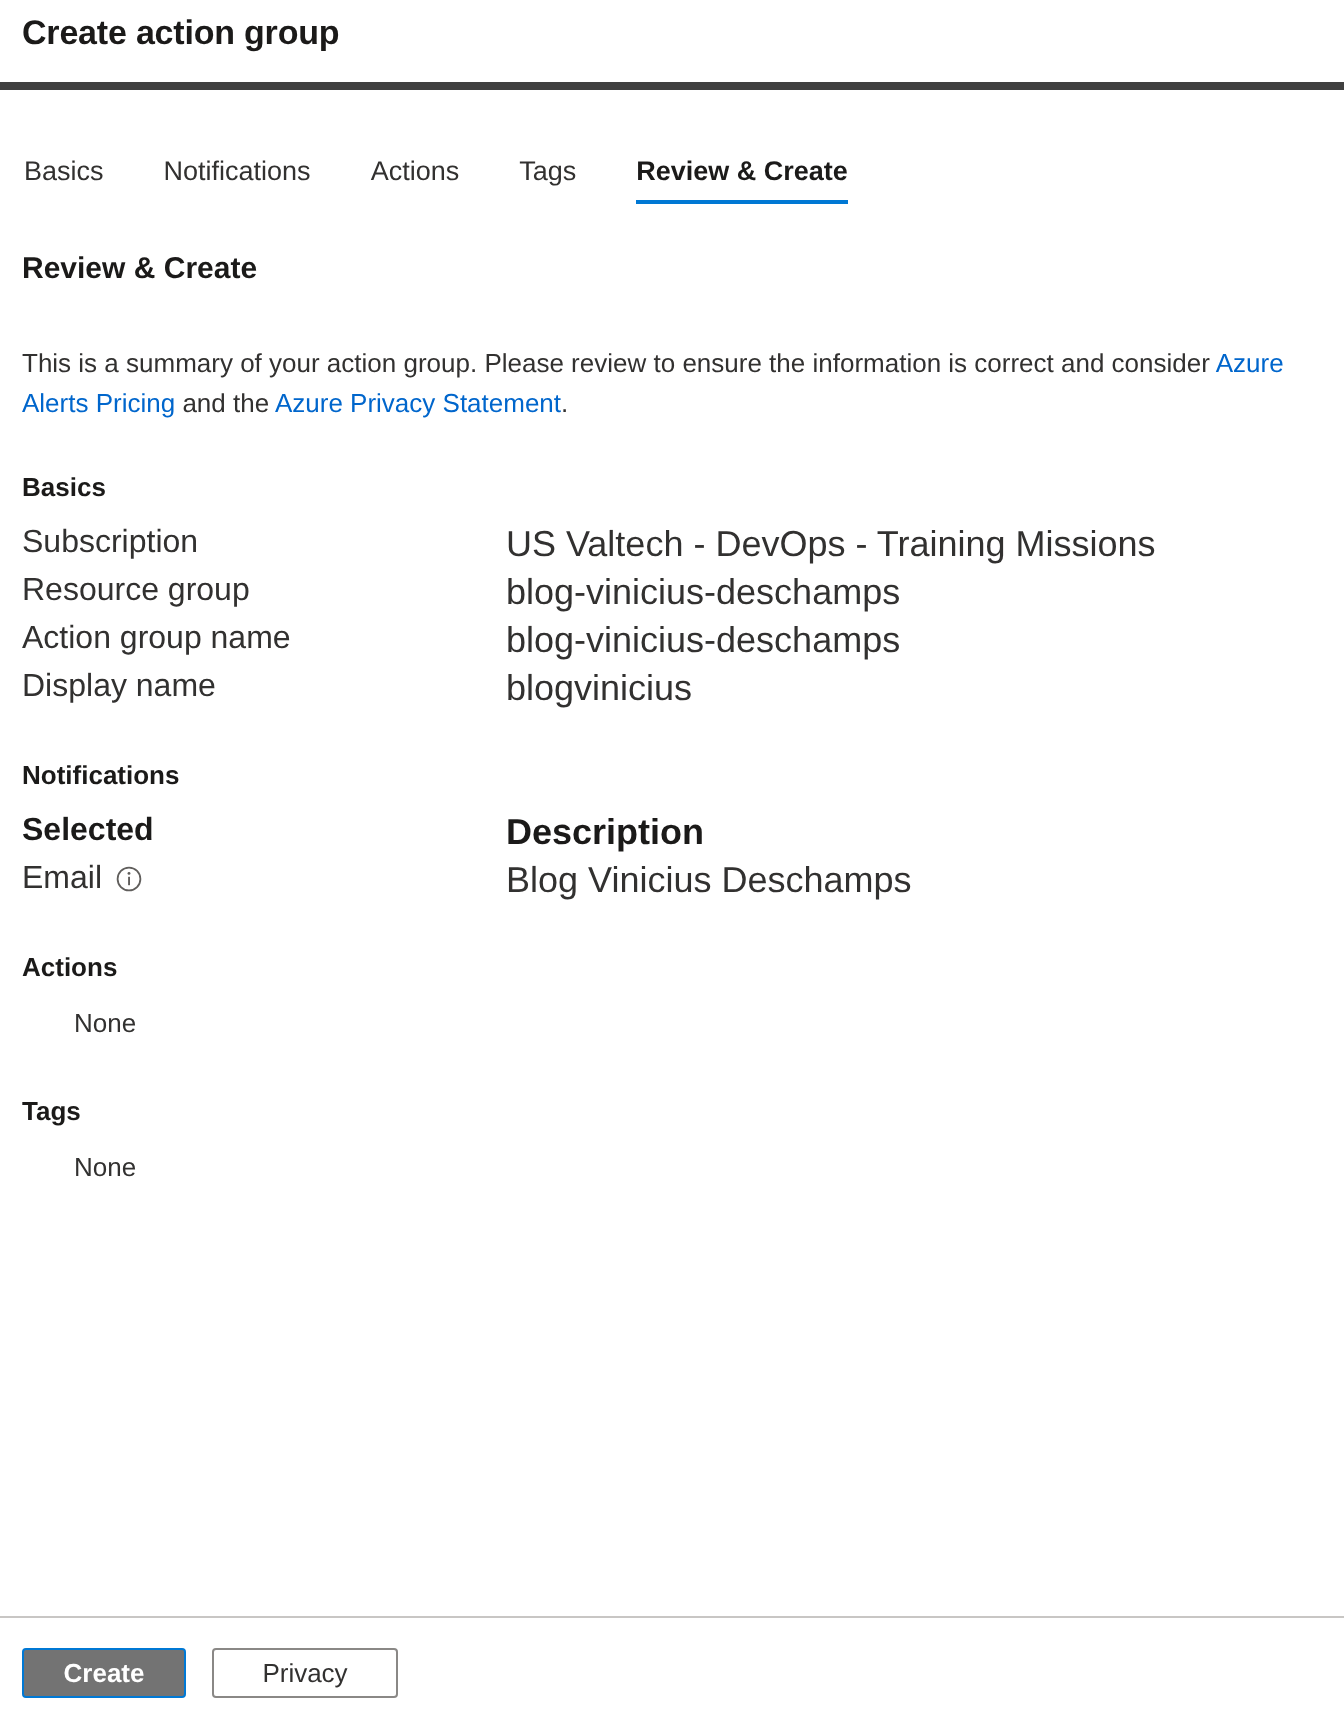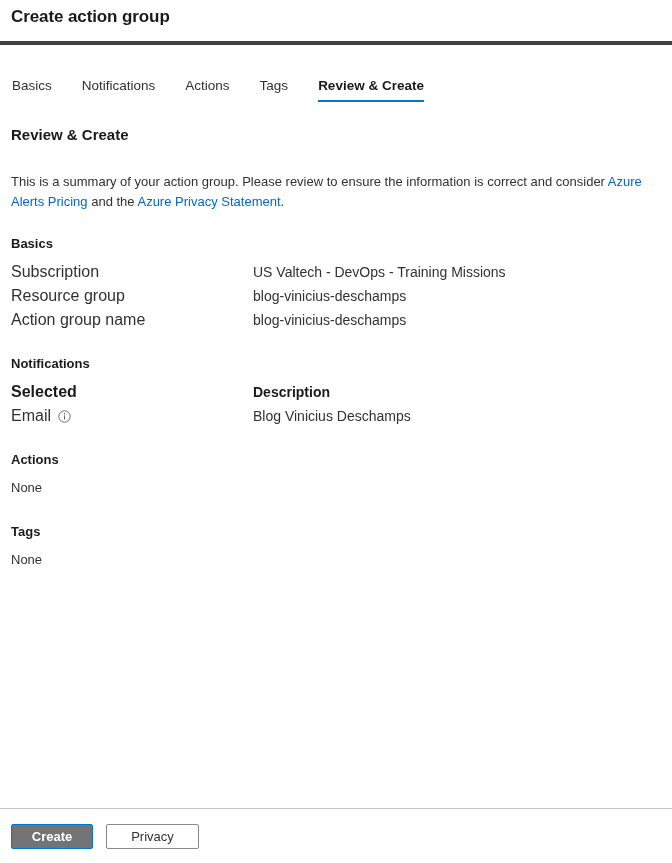--- a/index.html
+++ b/index.html
@@ -107,33 +107,34 @@
     line-height: 18px;
     padding: 3px 0;
   }
   .kv-key {
     width: 242px;
     flex: 0 0 242px;
     font-size: 16px;
     color: #323130;
   }
   .kv-val {
-    font-size: 14px;
+    font-size: 18px;
     color: #323130;
   }
   .kv-row.is-head .kv-key,
   .kv-row.is-head .kv-val {
     font-weight: 700;
     color: #1b1a19;
   }
   .none-row {
     font-size: 13px;
     color: #323130;
     line-height: 18px;
     padding: 3px 0;
+    margin-left: 26px;
   }
 
   
   .info-icon {
     display: inline-flex;
     align-items: center;
     justify-content: center;
     width: 13px;
     height: 13px;
     margin-left: 7px;
@@ -208,20 +209,24 @@
       <div class="kv-key">Subscription</div>
       <div class="kv-val">US Valtech - DevOps - Training Missions</div>
     </div>
     <div class="kv-row">
       <div class="kv-key">Resource group</div>
       <div class="kv-val">blog-vinicius-deschamps</div>
     </div>
     <div class="kv-row">
       <div class="kv-key">Action group name</div>
       <div class="kv-val">blog-vinicius-deschamps</div>
+    </div>
+    <div class="kv-row">
+      <div class="kv-key">Display name</div>
+      <div class="kv-val">blogvinicius</div>
     </div>
   </div>
 
   <div class="section">
     <div class="section-title">Notifications</div>
 
     <div class="kv-row is-head">
       <div class="kv-key">Selected</div>
       <div class="kv-val">Description</div>
     </div>

